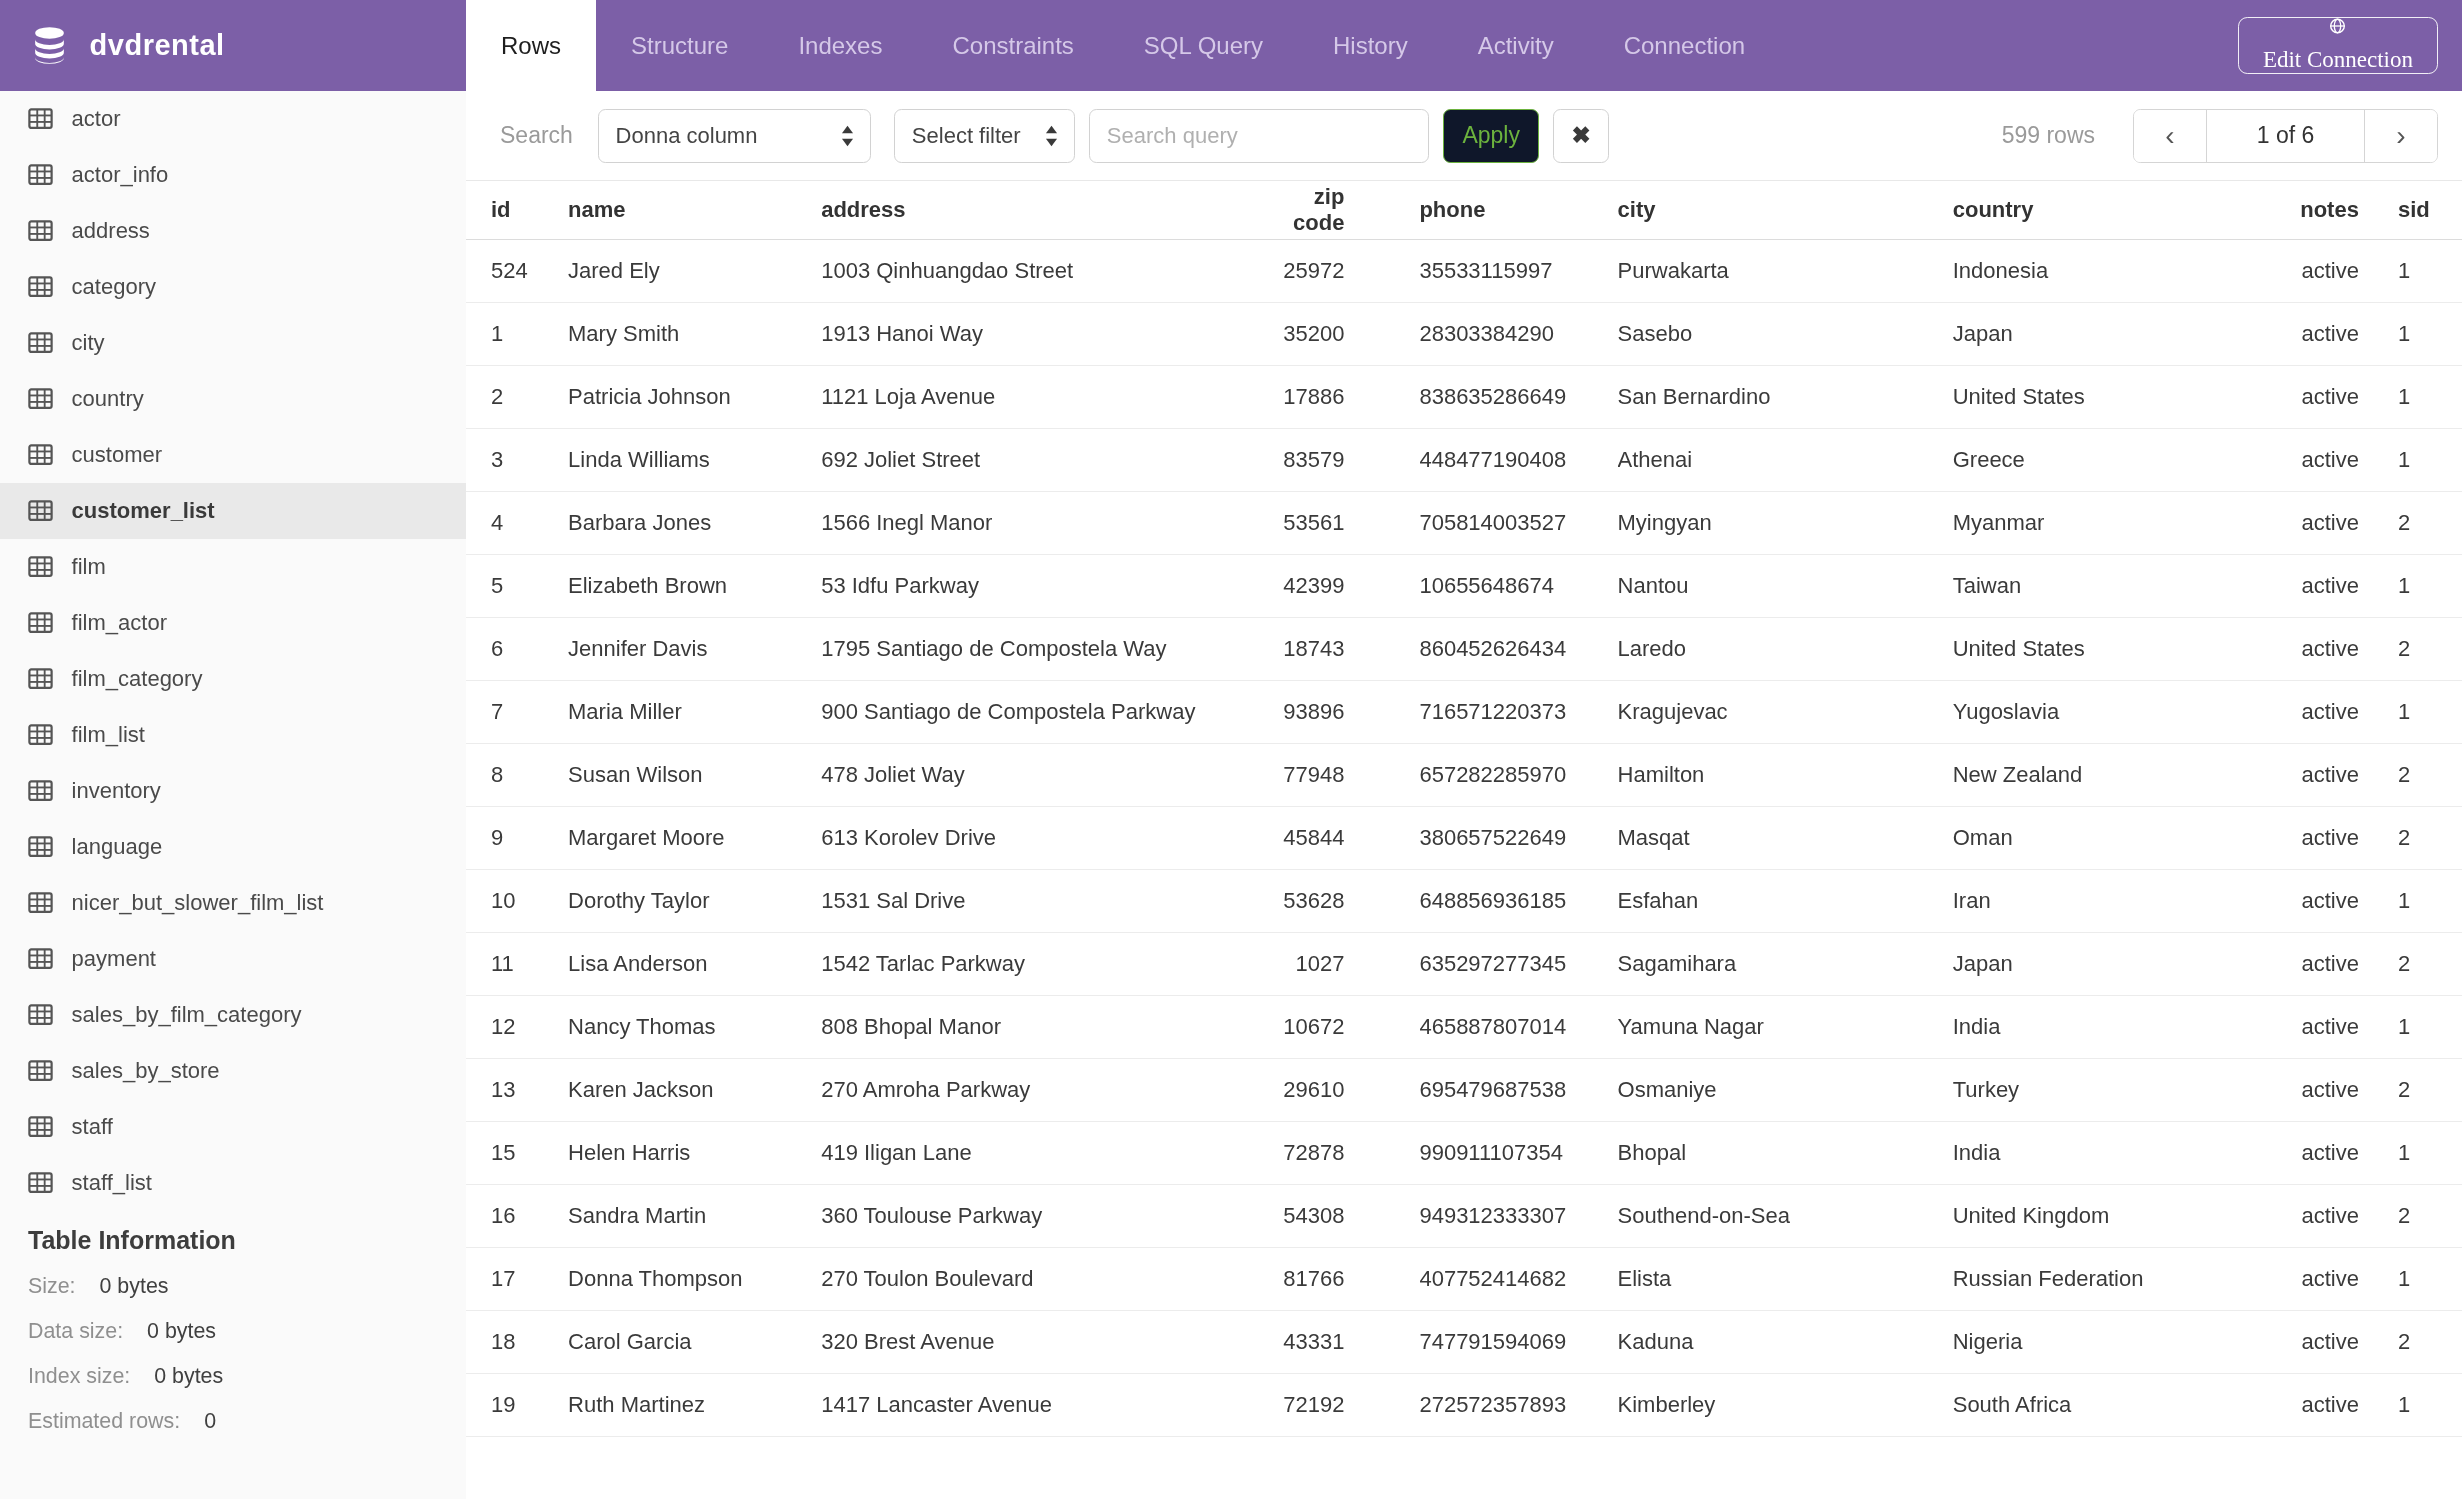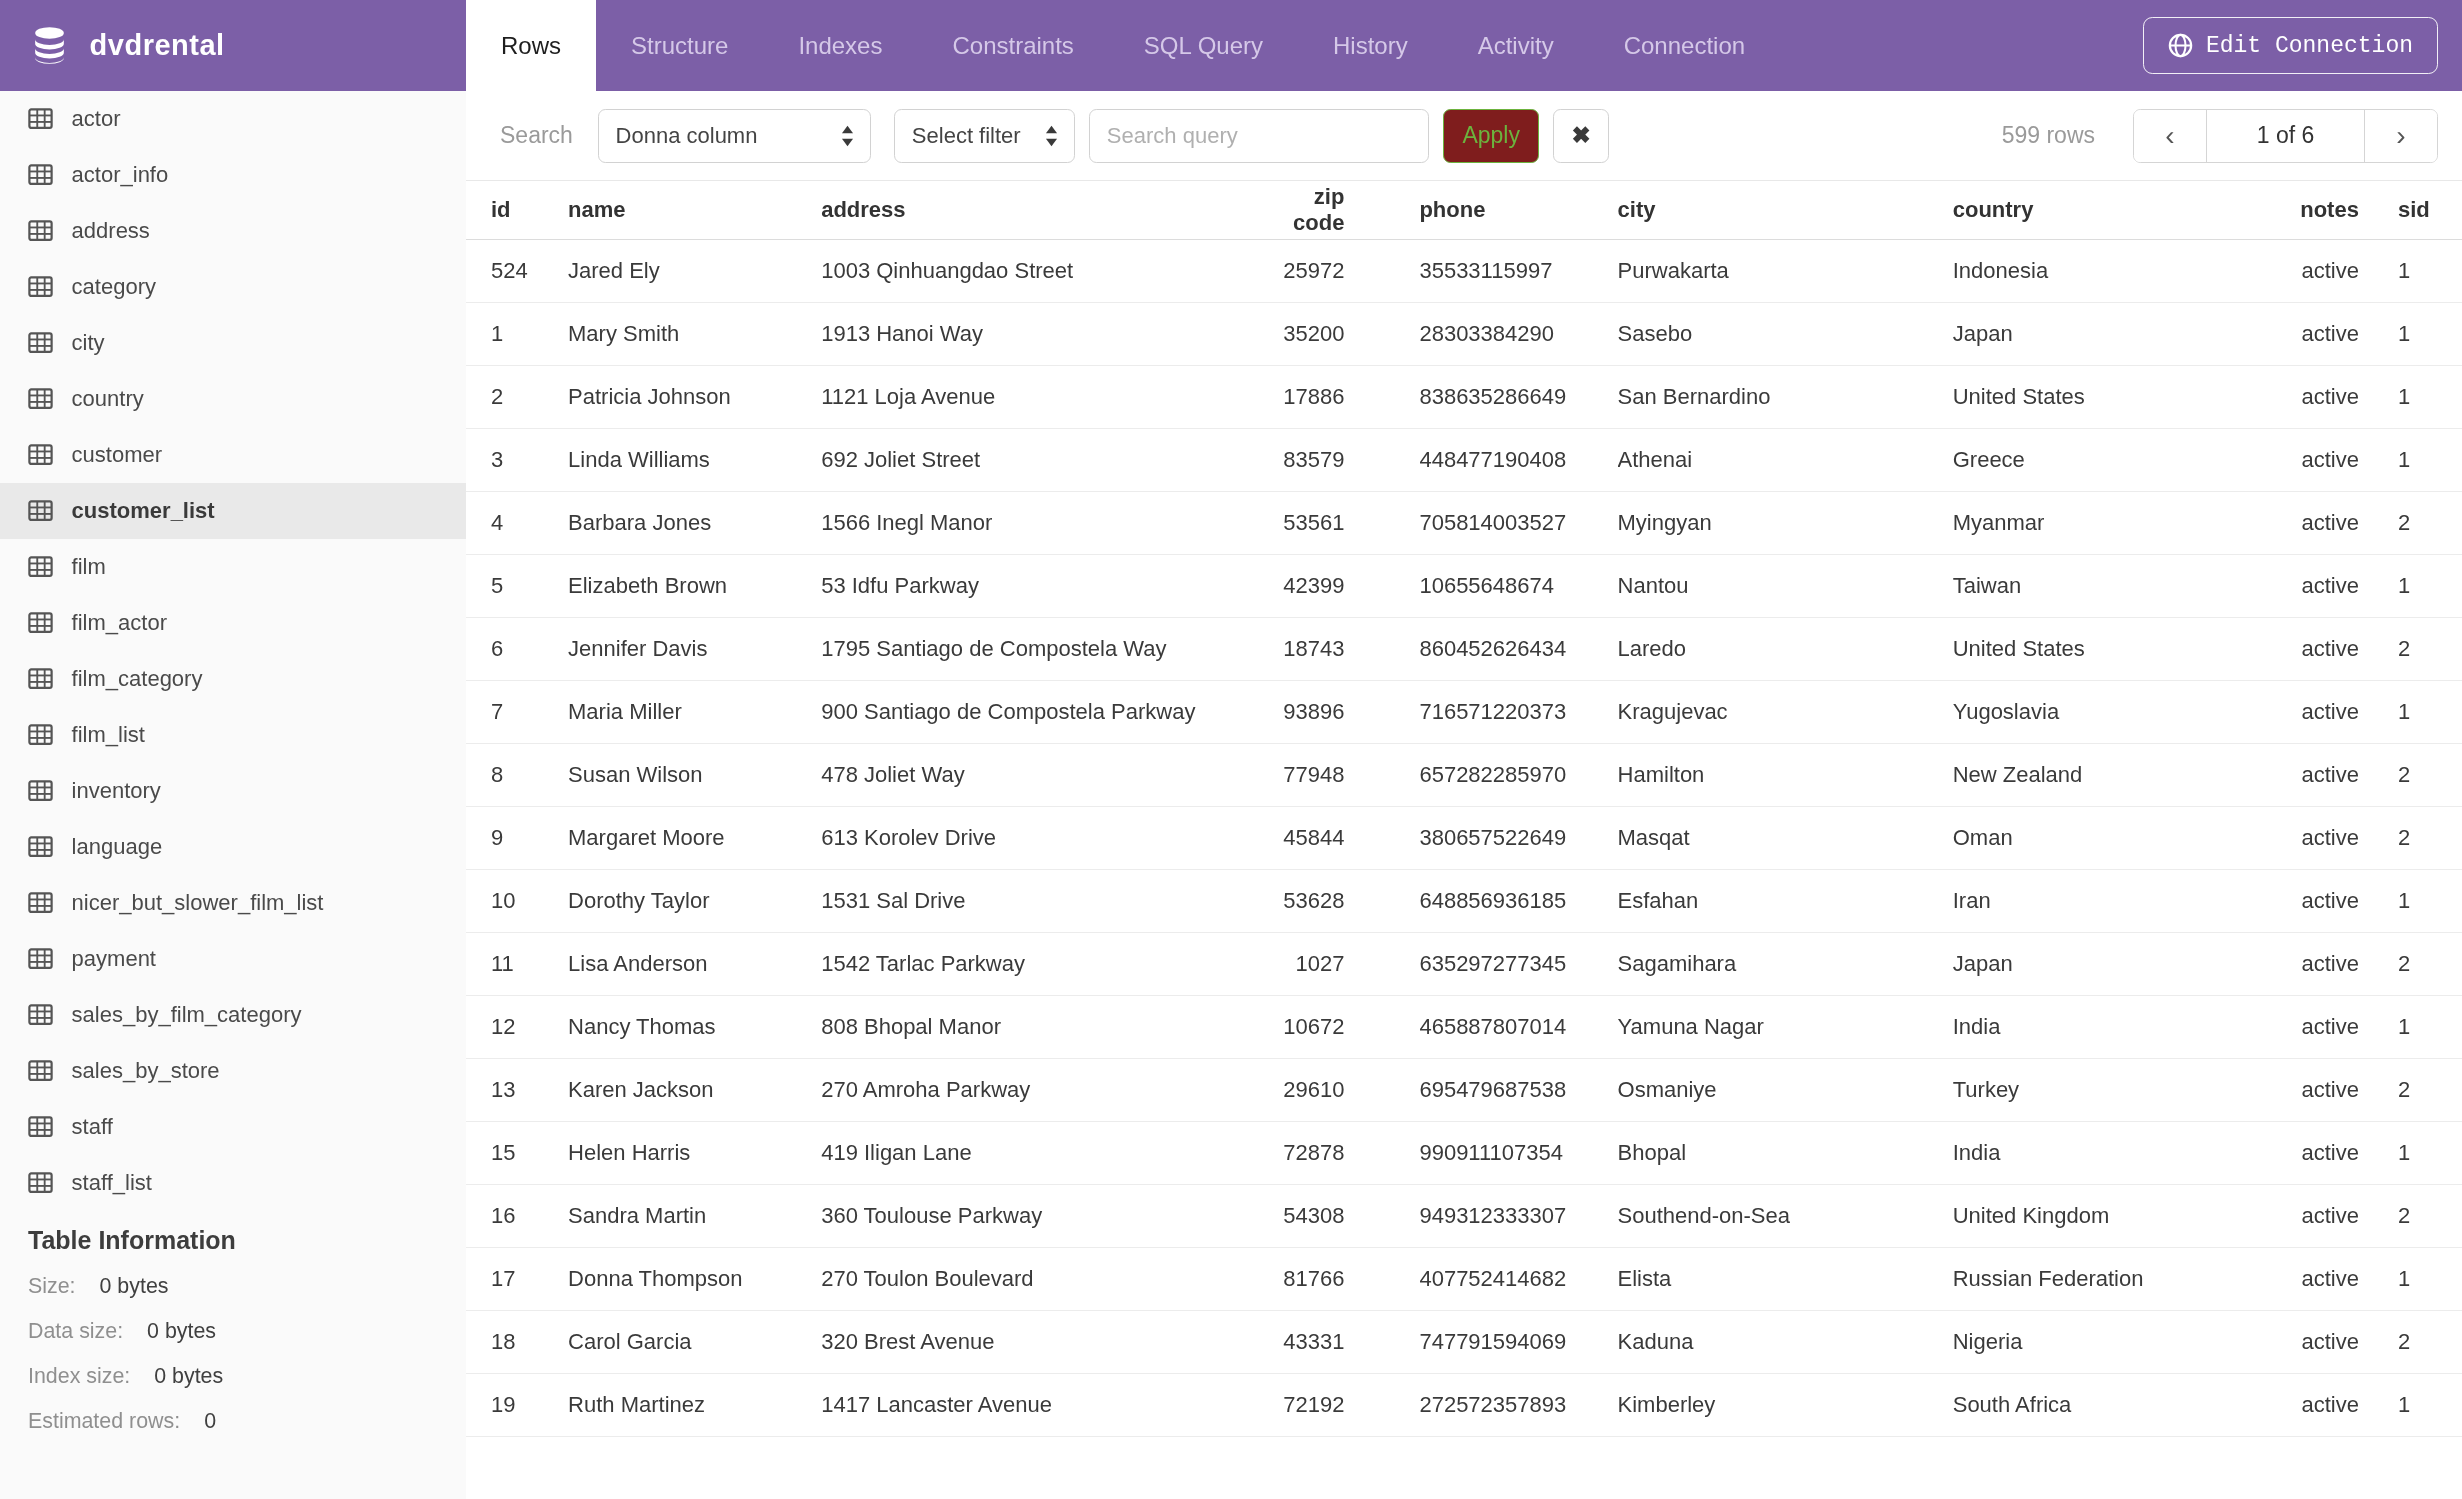--- a/index.html
+++ b/index.html
@@ -11,21 +11,21 @@
   .brand { width:466px; display:flex; align-items:center; padding-left:28px; gap:18.6px; flex:none; }
   .brand svg { width:43px; height:43px; }
   .brand-title { color:#fff; font-size:29px; font-weight:bold; letter-spacing:0.5px; }
   .tabbar { display:flex; align-items:stretch; flex:1; }
   .tab { display:flex; align-items:center; padding:0 35px; font-size:24px;
          color:#d5c8e8; cursor:pointer; }
   .tab.active { background:#fff; color:#1e1e1e; font-weight:500; }
   .topbar-right { display:flex; align-items:center; padding-right:24px; }
   .edit-conn { display:flex; align-items:center; gap:13px; height:57px; padding:0 24px;
                border:1.9px solid rgba(255,255,255,0.9); border-radius:9.3px; background:transparent;
-               color:#fff; font-size:23px; font-family:Liberation Mono, monospace; cursor:pointer; }
+               color:#fff; font-size:23px; font-family:Liberation Serif, serif; cursor:pointer;flex-direction:column; }
   .edit-conn svg { width:25px; height:25px; }
 
   
   .content { display:flex; height:1409px; }
   .sidebar { width:466px; flex:none; background:#fafafa; overflow:hidden; }
   .main { flex:1; background:#fff; display:flex; flex-direction:column; }
 
   
   .side-item { height:56px; display:flex; align-items:center; gap:18.6px; padding-left:28px;
                font-size:22px; color:#4a4a4a; cursor:pointer; }
@@ -42,21 +42,21 @@
   .selectbox { height:54px; border:1.9px solid #d2d2d2; border-radius:7.4px; background:#fff;
                display:flex; align-items:center; justify-content:space-between;
                padding:0 15px 0 16.7px; font-size:22px; color:#444; cursor:pointer; }
   .selectbox svg { width:15px; height:24px; flex:none; margin-left:13px; }
   .sel-column { width:273px; }
   .sel-filter { width:181px; margin-left:9.3px; }
   .query-input { width:340px; height:54px; border:1.9px solid #d2d2d2; border-radius:7.4px;
                  font-size:22px; color:#333; padding:0 16.7px; font-family:inherit; }
   .query-input::placeholder { color:#b0b0b0; }
   .apply-btn { width:96px; height:54px; border:1.9px solid #6cb33e; border-radius:7.4px;
-               background:#7f1d1d; color:#6cb33e; font-size:23px; font-family:inherit; cursor:pointer; }
+               background:#0f172a; color:#6cb33e; font-size:23px; font-family:inherit; cursor:pointer; }
   .clear-btn { width:56px; height:54px; border:1.9px solid #d2d2d2; border-radius:7.4px; background:#fff;
                color:#3a3a3a; font-size:23px; font-weight:bold; cursor:pointer; }
   .toolbar-spacer { flex:1; }
   .rows-count { color:#9a9a9a; font-size:23px; margin-right:24px; }
   .pager { display:flex; height:54px; border:0.9px solid #d5d5d5; border-radius:7.4px; overflow:hidden; }
   .pager-btn { width:72px; display:flex; align-items:center; justify-content:center;
                font-size:28px; color:#555; background:#fff; border:none; cursor:pointer;
                font-family:inherit; }
   .pager-page { width:159px; display:flex; align-items:center; justify-content:center;
                 font-size:23px; color:#333; border-left:0.9px solid #d5d5d5;

